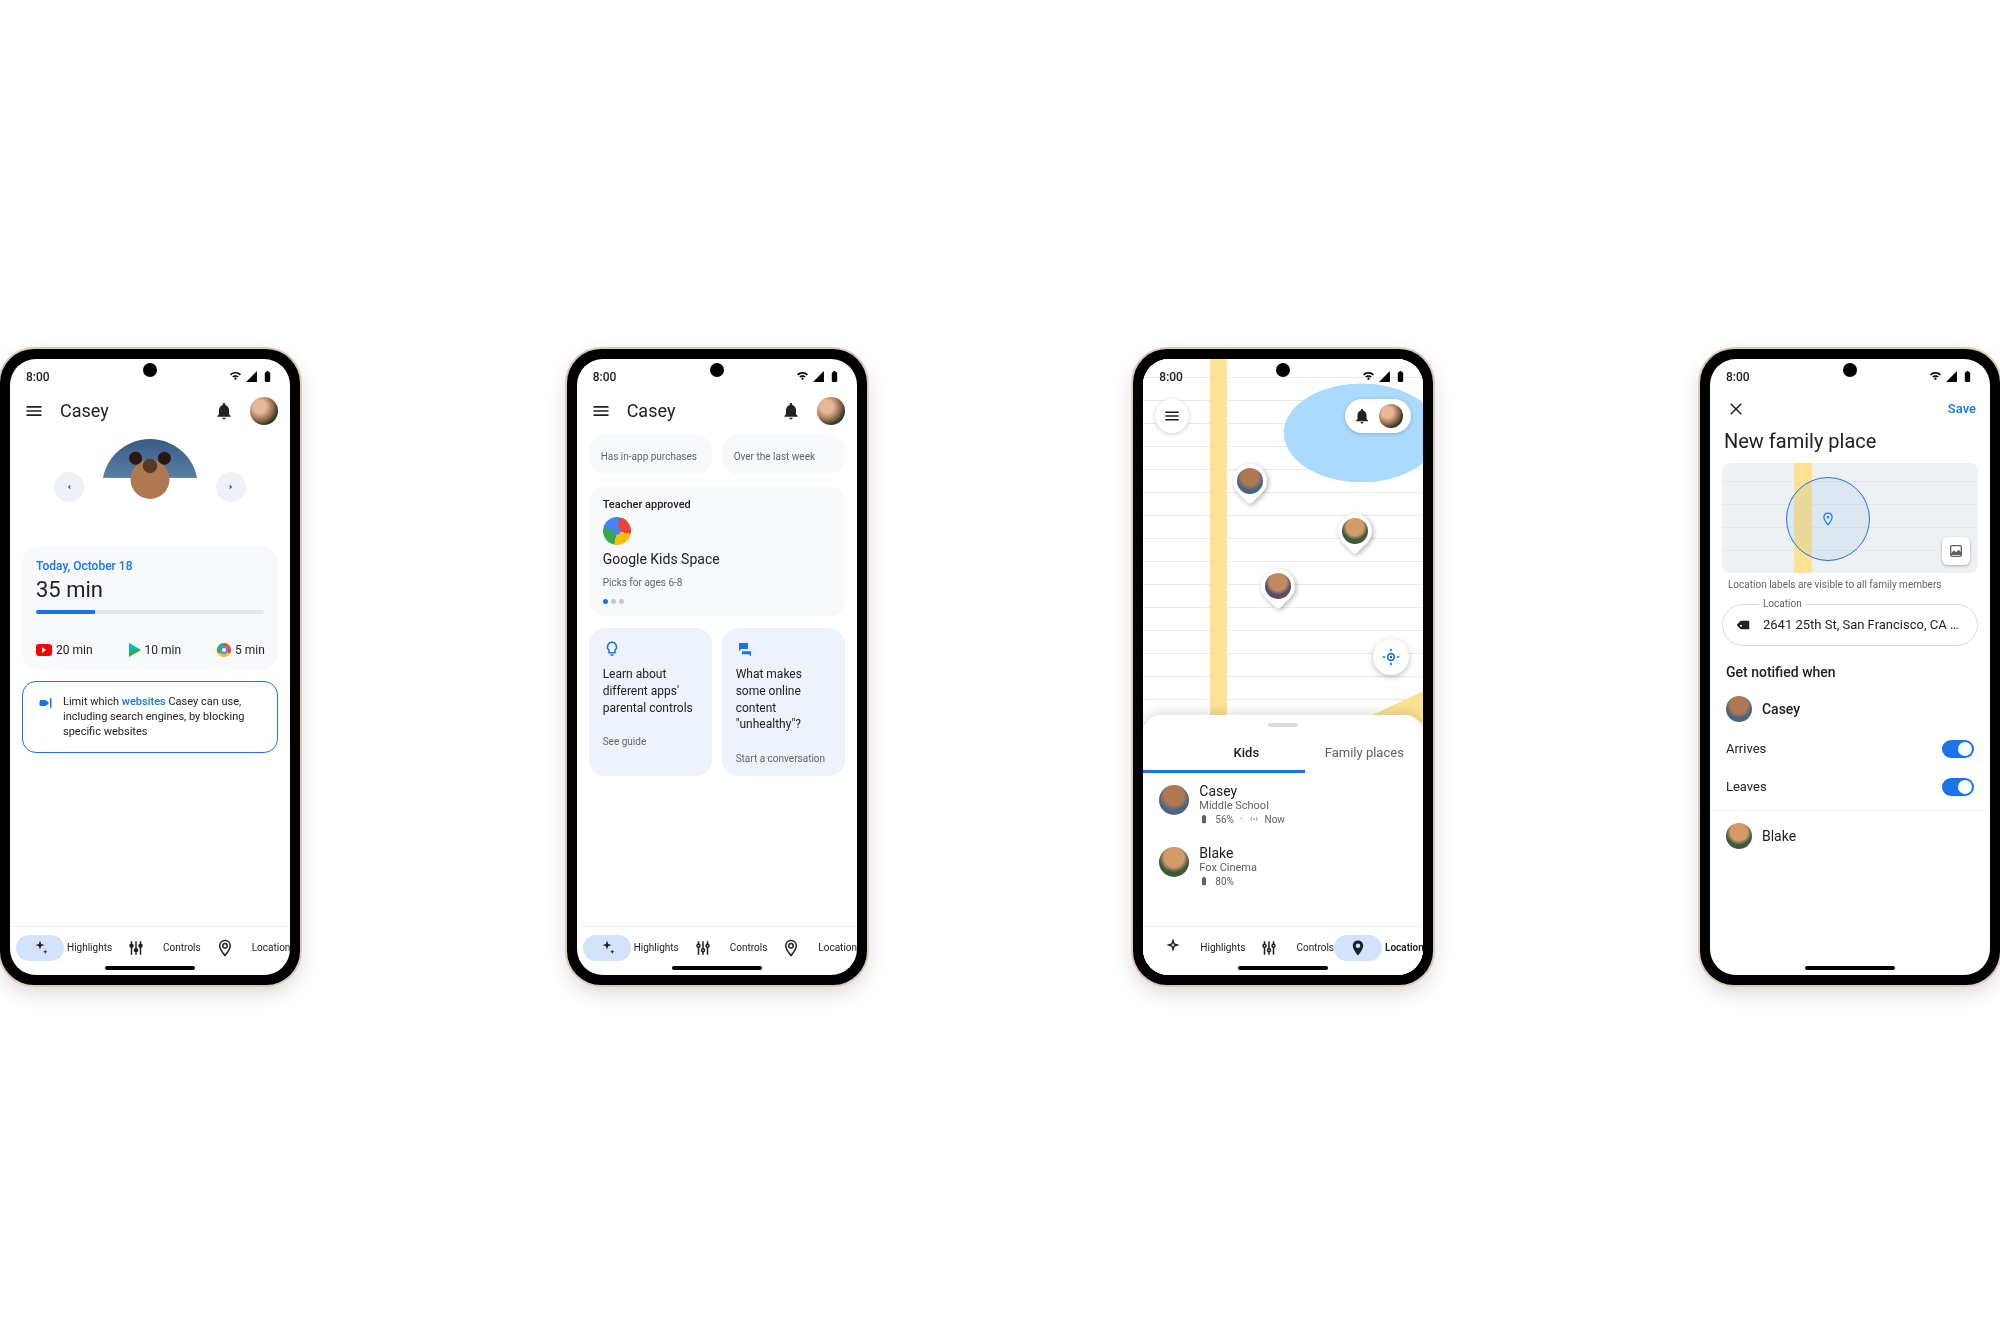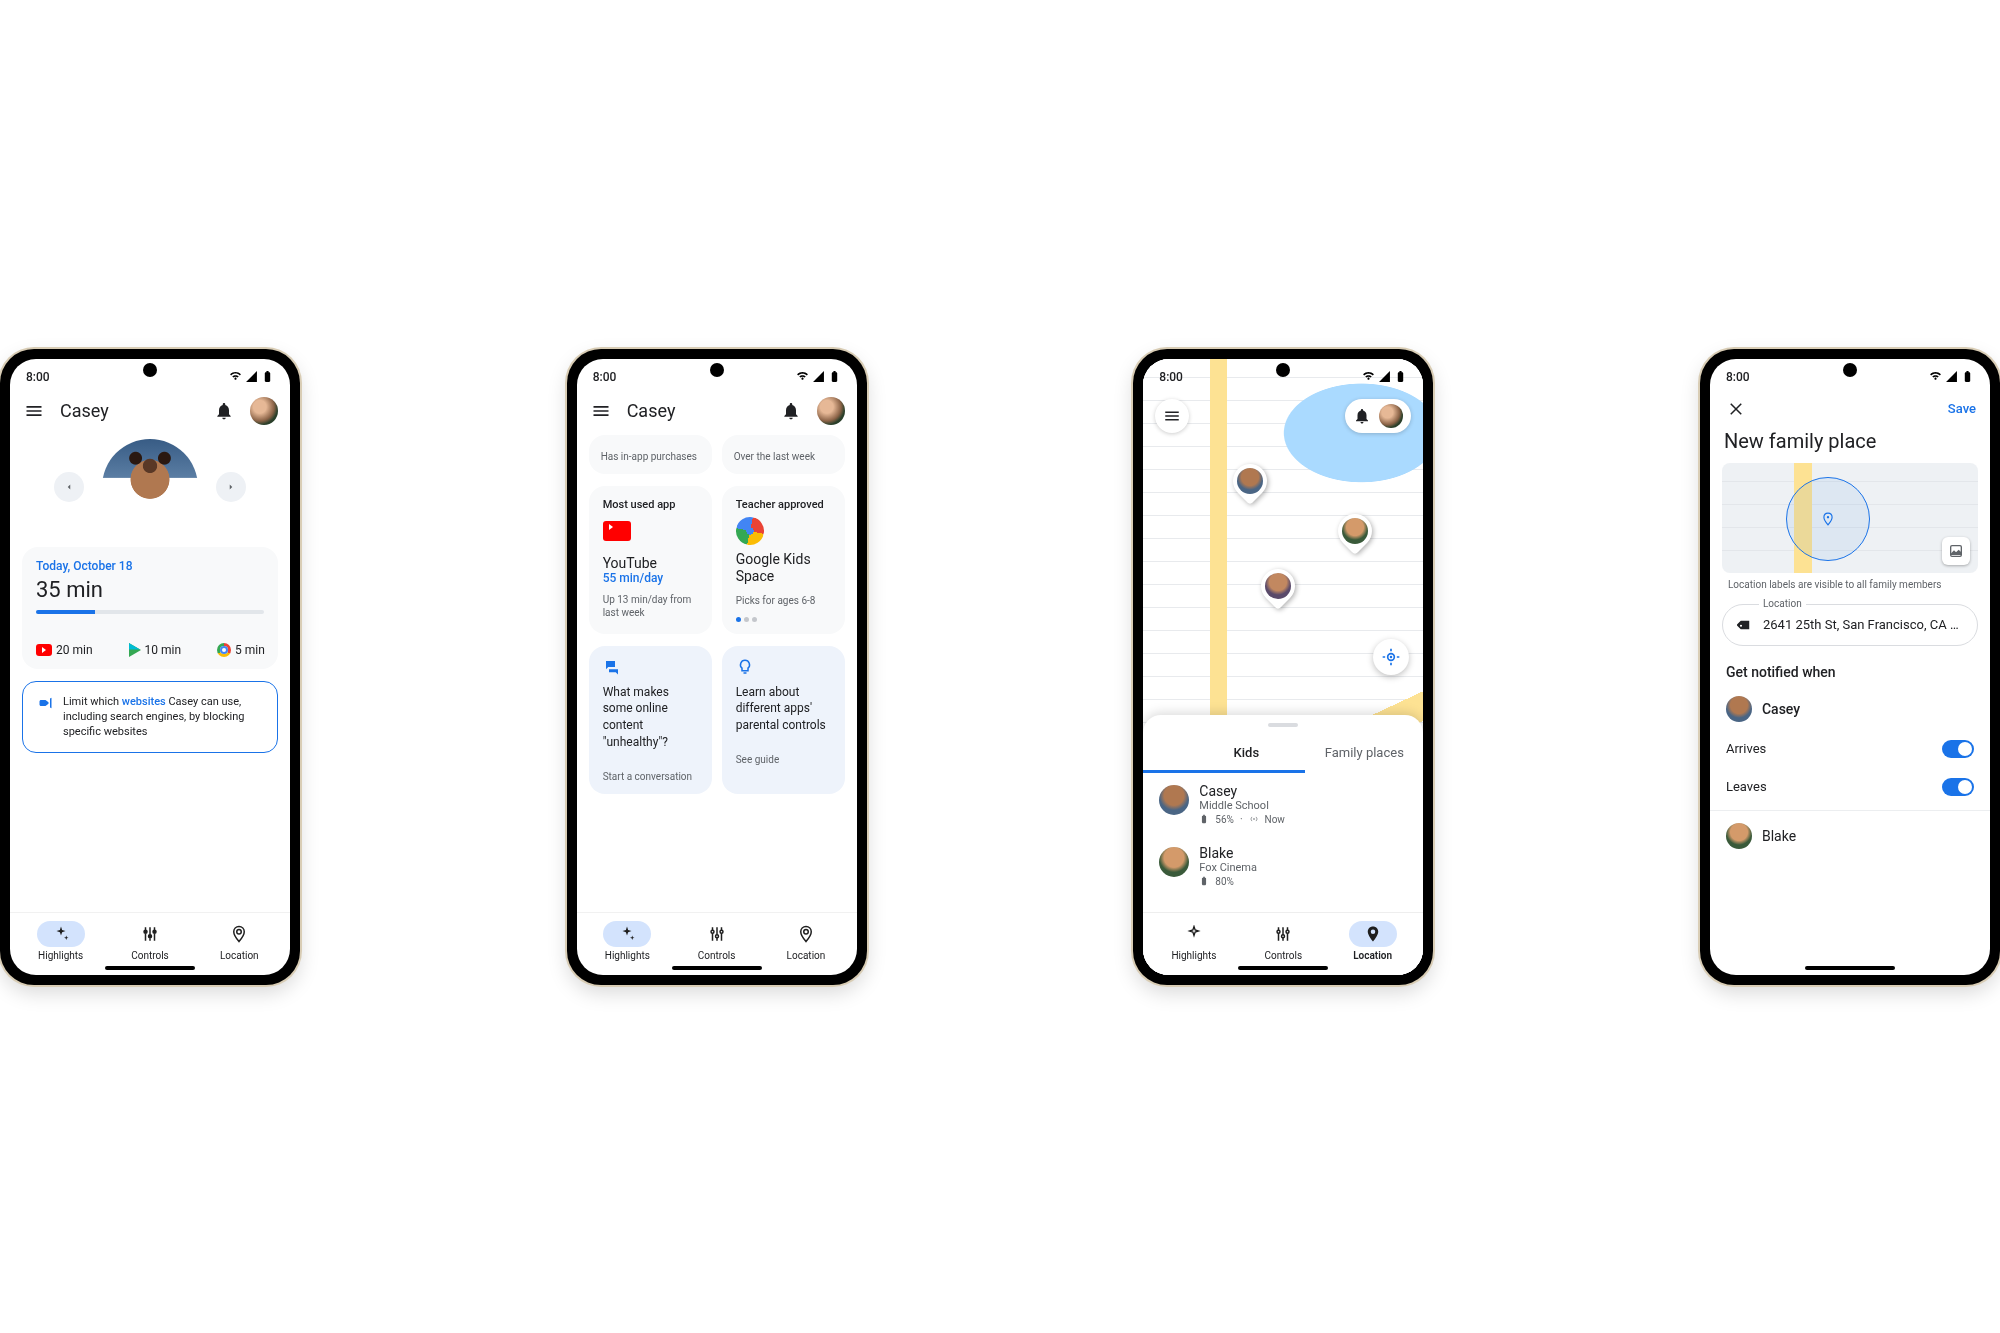--- a/index.html
+++ b/index.html
@@ -131,21 +131,21 @@
   .tip-card .bull { color: var(--blue); flex-shrink:0; }
   .link-word { color: var(--blue); font-weight:500; }
   .two-col { display:flex; gap:10px; margin-top:12px; }
   .two-col .card { flex:1; margin-top:0; padding:12px; }
   .card-label { font-size:11px; color:var(--text); font-weight:500; }
   .stat-icon { width:26px; height:26px; border-radius:6px; background:#e8f0fe; display:flex; align-items:center; justify-content:center; color:#1a73e8; margin:6px 0; font-size:14px;}
   .bot-nav {
     display:flex; justify-content:space-around; align-items:center;
     padding: 8px 6px 14px; flex-shrink:0; border-top:1px solid #f1f1f1;
   }
-  .nav-item { display:flex; flex-direction:column; align-items:center; gap:3px; font-size:10px; color:var(--text); cursor:pointer; }
+  .nav-item { display:flex; align-items:center; gap:3px; font-size:10px; color:var(--text); cursor:pointer; }
   .nav-icon { width:48px; height:26px; border-radius:13px; display:flex; align-items:center; justify-content:center; }
   .nav-icon.active { background: var(--accent-pill); }
   .nav-indicator { width:90px; height:4px; border-radius:2px; background:#000; position:absolute; bottom:5px; left:50%; transform:translateX(-50%); }
   
   .s2-cards .card { padding:12px 14px; }
   .card-sub { font-size:10px; color:var(--text-sec); margin-top:8px; line-height:1.3;}
   .card-title { font-size:14px; margin-top:2px; }
   .blue-text { color: var(--blue); font-size:12px; font-weight:500; }
   .kids-logo { width:28px; height:28px; margin:6px 0; background:
     radial-gradient(circle at 50% 50%, #4285f4 18%, transparent 19%),
@@ -373,57 +373,50 @@
     </div>
 
     <div class="content s2-cards">
       <div class="two-col" style="margin-top:0">
         <div class="card" style="padding:10px 12px"><span class="card-sub" style="margin:0">Has in-app purchases</span></div>
         <div class="card" style="padding:10px 12px"><span class="card-sub" style="margin:0">Over the last week</span></div>
       </div>
 
       <div class="two-col">
         <div class="card">
-          <div class="card-label">Most used app</div>
-          <div style="margin:10px 0"><span class="yt-logo" style="width:28px;height:20px;display:inline-block"></span></div>
-          <div class="card-title">YouTube</div>
-          <div class="blue-text">55 min/day</div>
-          <div class="card-sub">Up 13 min/day from last week</div>
-        </div>
-        <div class="card">
           <div class="card-label">Teacher approved</div>
           <div class="kids-logo"></div>
           <div class="card-title" style="line-height:1.25">Google Kids Space</div>
           <div class="card-sub">Picks for ages 6-8</div>
           <div class="dots">
                 <span class="on"></span>
                 <span></span>
                 <span></span>
               </div>
         </div>
       </div>
 
       <div class="two-col">
         <div class="card advice-card">
           <div class="q-icon">
                 <svg width="18" height="18" viewBox="0 0 24 24">
+                  <path fill="none" stroke="#1a73e8" stroke-width="2" d="M12 3a6 6 0 00-4 10.5V17h8v-3.5A6 6 0 0012 3zM10 20h4"></path>
+                </svg>
+              </div>
+          <div class="advice-text">Learn about different apps' parental controls</div>
+          <div class="advice-foot">See guide</div>
+        </div>
+        <div class="card advice-card">
+          <div class="q-icon">
+                <svg width="18" height="18" viewBox="0 0 24 24">
                   <path fill="#1a73e8" d="M4 4h12v8H7l-3 3V4zm4 11h12v7l-3-3H8v-4z"></path>
                 </svg>
               </div>
           <div class="advice-text">What makes some online content "unhealthy"?</div>
           <div class="advice-foot">Start a conversation</div>
-        </div>
-        <div class="card advice-card">
-          <div class="q-icon">
-                <svg width="18" height="18" viewBox="0 0 24 24">
-                  <path fill="none" stroke="#1a73e8" stroke-width="2" d="M12 3a6 6 0 00-4 10.5V17h8v-3.5A6 6 0 0012 3zM10 20h4"></path>
-                </svg>
-              </div>
-          <div class="advice-text">Learn about different apps' parental controls</div>
-          <div class="advice-foot">See guide</div>
         </div>
       </div>
     </div>
 
     <div class="bot-nav">
       <div class="nav-item">
             <div class="nav-icon active">
               <svg width="18" height="18" viewBox="0 0 24 24">
                 <path fill="#1f1f1f" d="M12 2l1.5 4.5L18 8l-4.5 1.5L12 14l-1.5-4.5L6 8l4.5-1.5zM19 14l.8 2.2L22 17l-2.2.8L19 20l-.8-2.2L16 17l2.2-.8z"></path>
               </svg>

